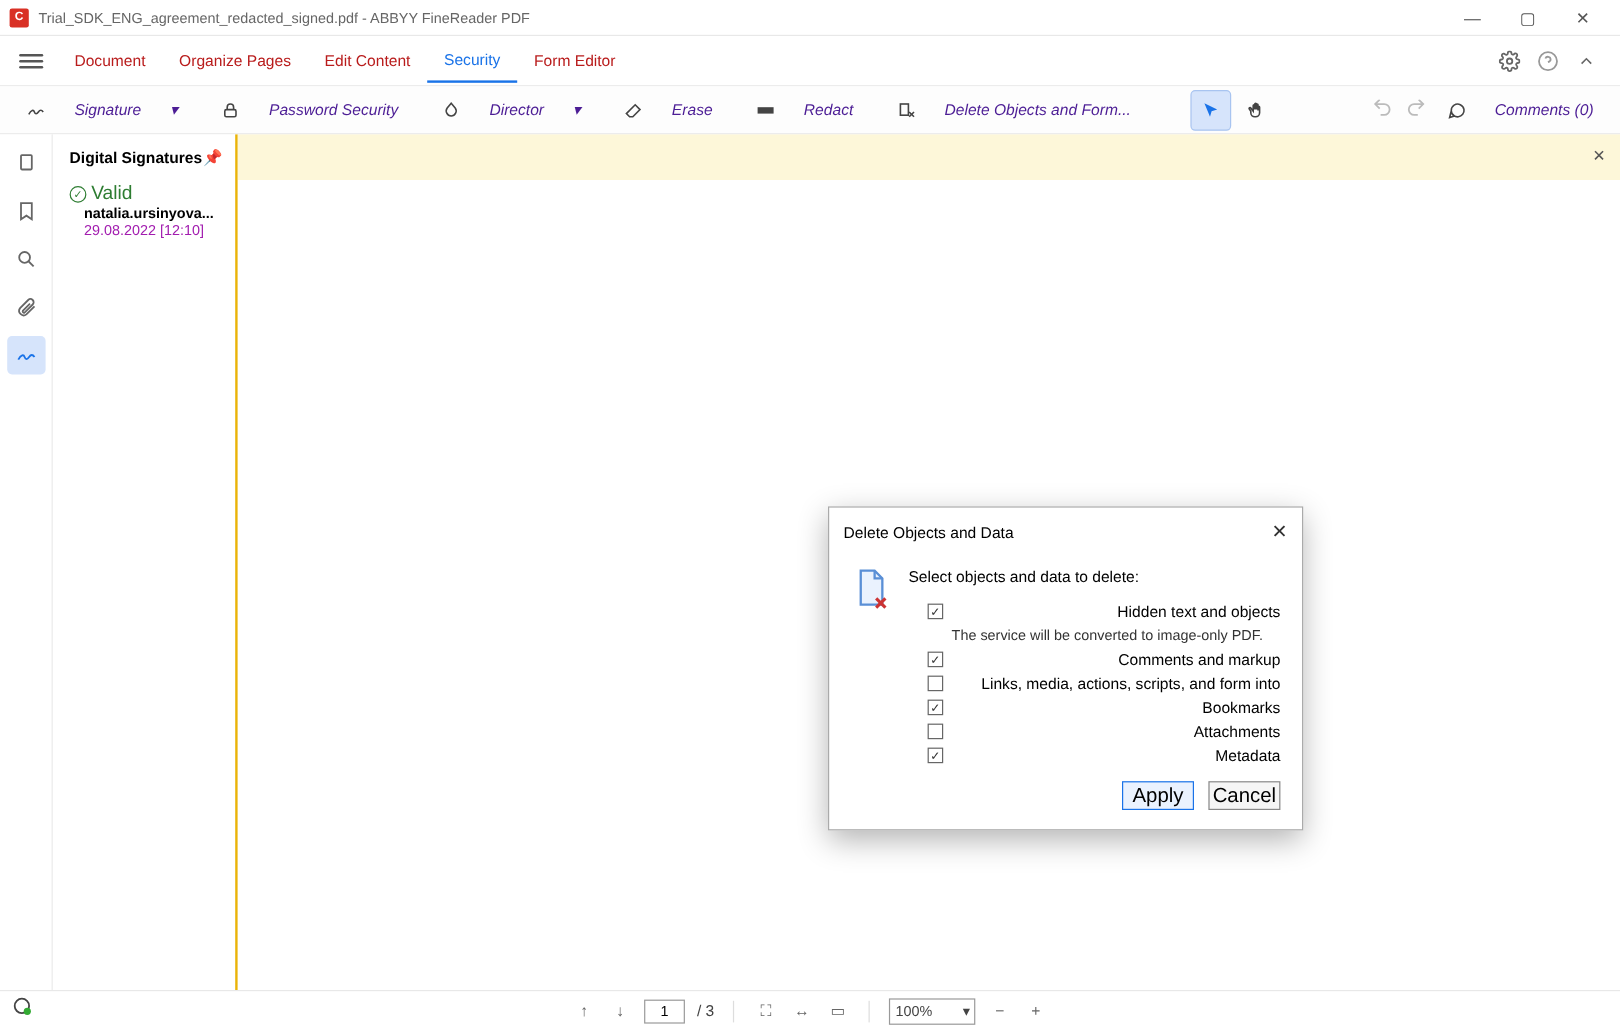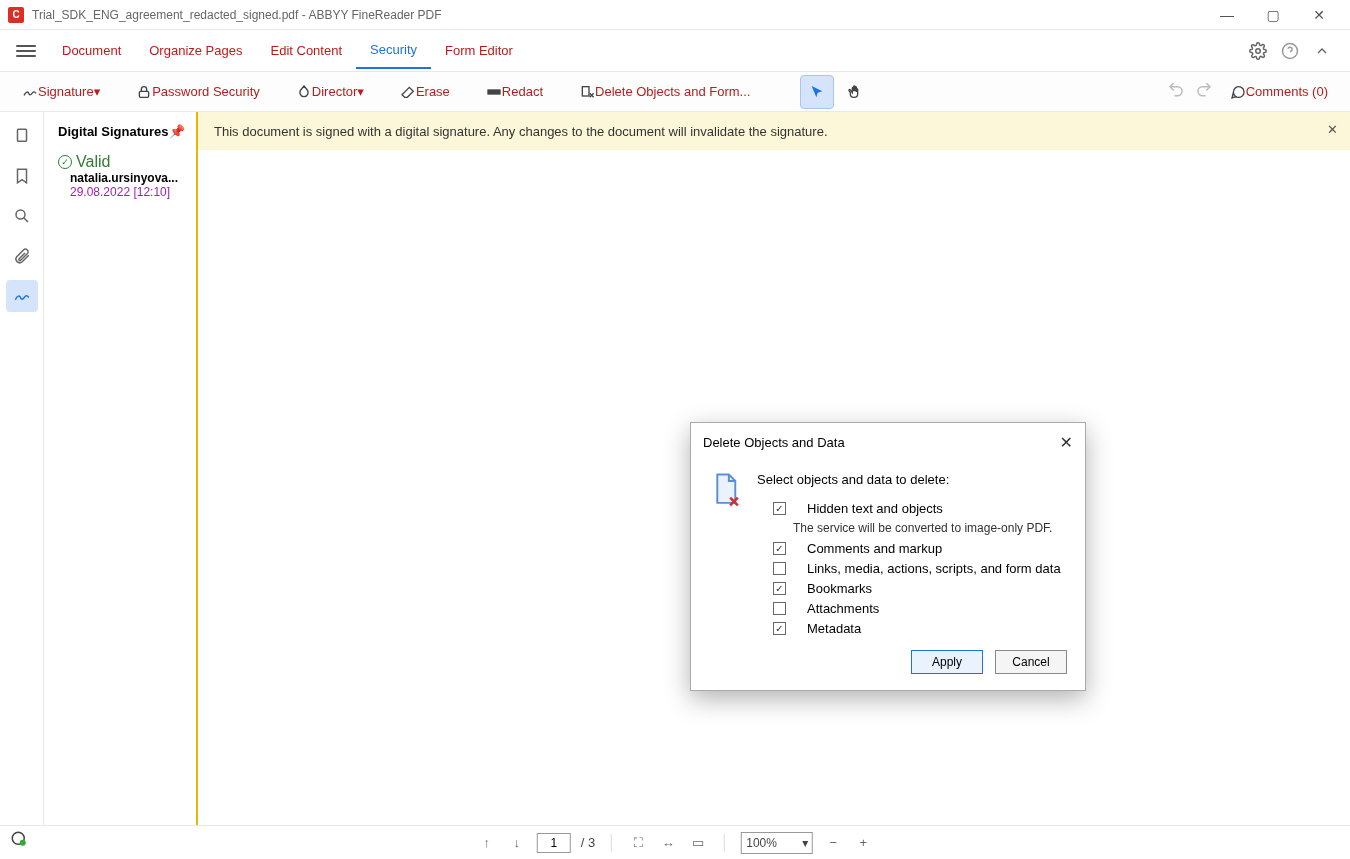--- a/index.html
+++ b/index.html
@@ -10,21 +10,21 @@
 .win-btns { display: flex; gap: 0; }
 .win-btn { width: 46px; height: 30px; display: flex; align-items: center; justify-content: center; color: #555; font-size: 14px; }
 .menubar { height: 42px; display: flex; align-items: center; padding: 0 12px; gap: 0; border-bottom: 1px solid #e8e8e8; }
 .hamburger { width: 28px; display:flex; flex-direction:column; gap:3px; padding:6px 4px; margin-right:8px;}
 .hamburger span { height:2px; background:#555; border-radius:1px;}
 .menu-item { padding: 10px 14px; color: #b91c1c; cursor: pointer; }
 .menu-item.active { color: #1a73e8; border-bottom: 2px solid #1a73e8; }
 .menu-spacer { flex: 1; }
 .menu-icon-btn { width: 32px; height: 32px; display: flex; align-items: center; justify-content: center; color: #666; }
 .toolbar { height: 40px; display: flex; align-items: center; padding: 0 14px; gap: 4px; border-bottom: 1px solid #e8e8e8; background: #fdfdfd; }
-.tool-btn { display: flex; align-items: center; gap: 0; padding: 6px 8px; color: #b91c1c; border-radius: 4px; }
+.tool-btn { display: flex; align-items: center; gap: 24px; padding: 6px 8px; color: #4c1d95; border-radius: 4px; font-style: italic; }
 .tool-btn svg { flex-shrink:0; }
 .tool-sep { width: 12px; }
 .tool-right { margin-left: auto; display: flex; align-items: center; gap: 8px; }
 .tool-icon-toggle { width: 34px; height: 34px; display:flex;align-items:center;justify-content:center; border-radius:4px;}
 .tool-icon-toggle.selected { background:#d6e4fb; border:1px solid #a8c4f0;}
 .info-banner { height: 38px; background: #fdf7d9;  display:flex; align-items:center; padding:0 16px; color:#333; position:relative; margin-left:198px;}
 .info-banner .close-banner{position:absolute;right:12px;top:10px;color:#555;}
 .rail { width: 44px; background: #fff; border-right: 1px solid #e8e8e8; display:flex; flex-direction:column; align-items:center; padding-top:8px; gap:8px;}
 .rail-btn { width:32px;height:32px;display:flex;align-items:center;justify-content:center;border-radius:4px;color:#666;}
 .rail-btn.active{ background:#d6e4fb; color:#1a73e8;}
@@ -46,26 +46,26 @@
 .doc-body h4{ font-size:12.5px; font-weight:700; margin-top:10px;}
 .doc-body u { text-decoration: underline; }
 .dialog { position:absolute; width:396px; background:#fff; border:1px solid #aaa; box-shadow:0 8px 24px rgba(0,0,0,.3); z-index:50;}
 .dialog-head{ display:flex; align-items:center; justify-content:space-between; padding:10px 12px; font-size:13px;}
 .dialog-close{ color:#333; font-size:16px; cursor:pointer;}
 .dialog-body{ padding:10px 18px 16px 18px;}
 .dlg-row{display:flex; gap:12px;}
 .dlg-icon{ width:36px; height:36px; flex-shrink:0;}
 .dlg-content{flex:1;}
 .dlg-lead{margin-bottom:14px;}
-.chk-row{ display:flex; align-items:center; gap:21px; margin:5px 0; padding-left:16px;}
+.chk-row{ display:flex; align-items:center; gap:6px; margin:5px 0; padding-left:16px;justify-content:space-between;}
 .chk{ width:13px;height:13px;border:1px solid #666;display:inline-flex;align-items:center;justify-content:center;font-size:10px;color:#333;}
 .chk.checked::after{content:"✓";}
 .chk-note{font-size:12px;color:#333;padding-left:36px;margin-bottom:6px;}
 .dlg-btns{display:flex;justify-content:flex-end;gap:12px;margin-top:14px;}
-.dlg-btn{ width:72px; height:24px; border:1px solid #888; background:#f5f5f5; display:flex;align-items:center;justify-content:center;font-size:12px;}
+.dlg-btn{ width:60px; height:24px; border:1px solid #888; background:#f5f5f5; display:flex;align-items:center;justify-content:center;font-size:17px;}
 .dlg-btn.primary{ border:1px solid #1a73e8; background:#eaf2fe;}
 .statusbar{ position:absolute; bottom:0; left:0; right:0; height:34px; background:#fff; border-top:1px solid #e8e8e8; display:flex; align-items:center; padding:0 12px; gap:8px; color:#444;}
 .statusbar .sep{ width:1px; height:18px; background:#ddd; margin:0 6px;}
 .statusbar .center{position:absolute;left:50%;transform:translateX(-50%);display:flex;align-items:center;gap:10px;}
 .page-input{ width:34px; height:20px; border:1px solid #999; text-align:center; font-size:12px;}
 .zoom-select{ width:72px; height:22px; border:1px solid #999; padding:0 4px; font-size:12px; display:flex;align-items:center;justify-content:space-between;}
 .sb-icon{color:#666;width:20px;height:20px;display:flex;align-items:center;justify-content:center;}
 .corner-badge{position:absolute;left:10px;bottom:8px;}
 .side-wrap{position:absolute;left:0;top:112px;bottom:34px;display:flex;}
 .banner-wrap{position:absolute;left:0;right:0;top:112px;}
@@ -190,21 +190,20 @@
       <svg width="16" height="16" viewBox="0 0 24 24" fill="none" stroke="#444" stroke-width="2">
           <path d="M21 11a8 8 0 0 1-16 2L3 21l6-2a8 8 0 1 1 12-8z"></path>
         </svg>
       <span>Comments (0)</span>
     </div>
   </div>
 </div>
 
 <div class="banner-wrap">
   <div class="info-banner">
-    <span>This document is signed with a digital signature. Any changes to the document will invalidate the signature.</span>
     <span class="close-banner">✕</span>
   </div>
 </div>
 
 <div class="side-wrap">
   <div class="rail">
     <div class="rail-btn">
         <svg width="18" height="18" viewBox="0 0 24 24" fill="none" stroke="#666" stroke-width="2">
           <rect x="6" y="3" width="12" height="16" rx="1"></rect>
         </svg>
@@ -289,21 +288,21 @@
             <span class="chk checked"></span>
             <span>Hidden text and objects</span>
           </div>
         <div class="chk-note">The service will be converted to image-only PDF.</div>
         <div class="chk-row">
             <span class="chk checked"></span>
             <span>Comments and markup</span>
           </div>
         <div class="chk-row">
             <span class="chk"></span>
-            <span>Links, media, actions, scripts, and form data</span>
+            <span>Links, media, actions, scripts, and form into</span>
           </div>
         <div class="chk-row">
             <span class="chk checked"></span>
             <span>Bookmarks</span>
           </div>
         <div class="chk-row">
             <span class="chk"></span>
             <span>Attachments</span>
           </div>
         <div class="chk-row">

